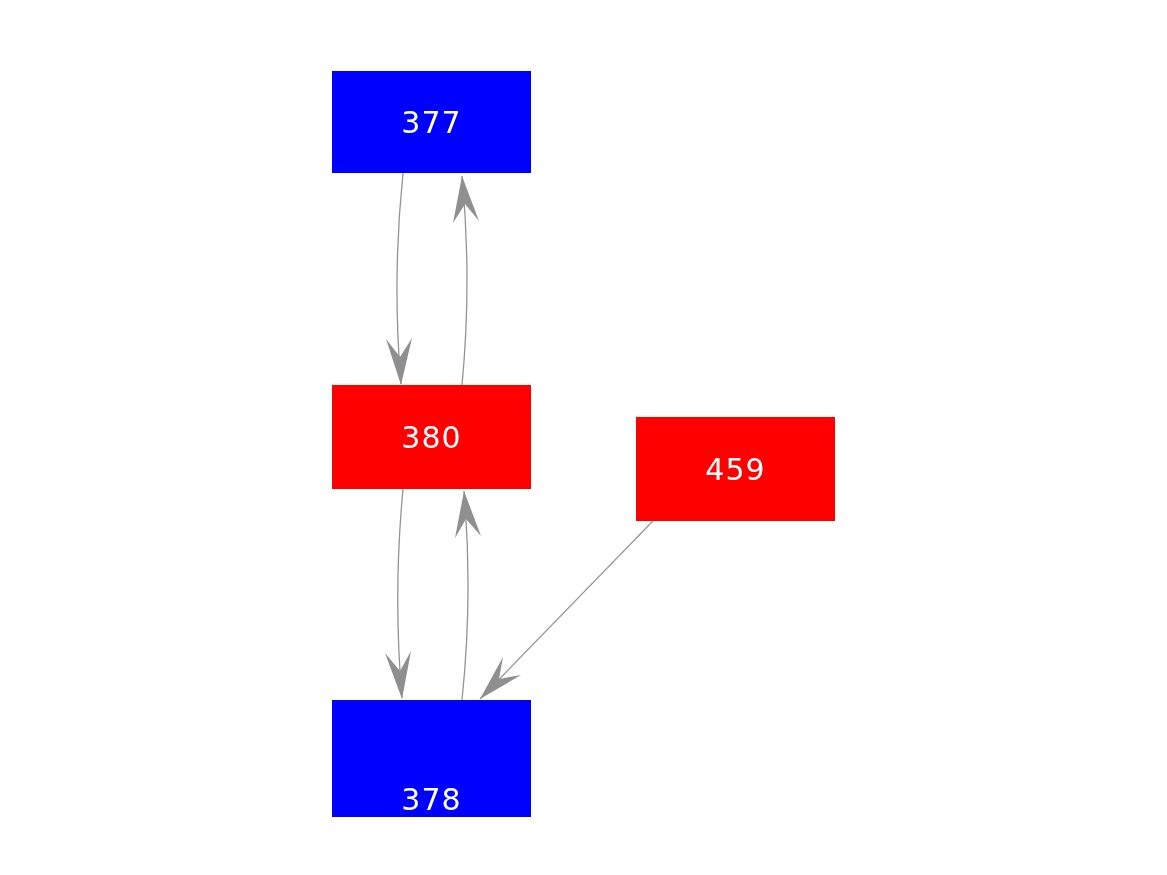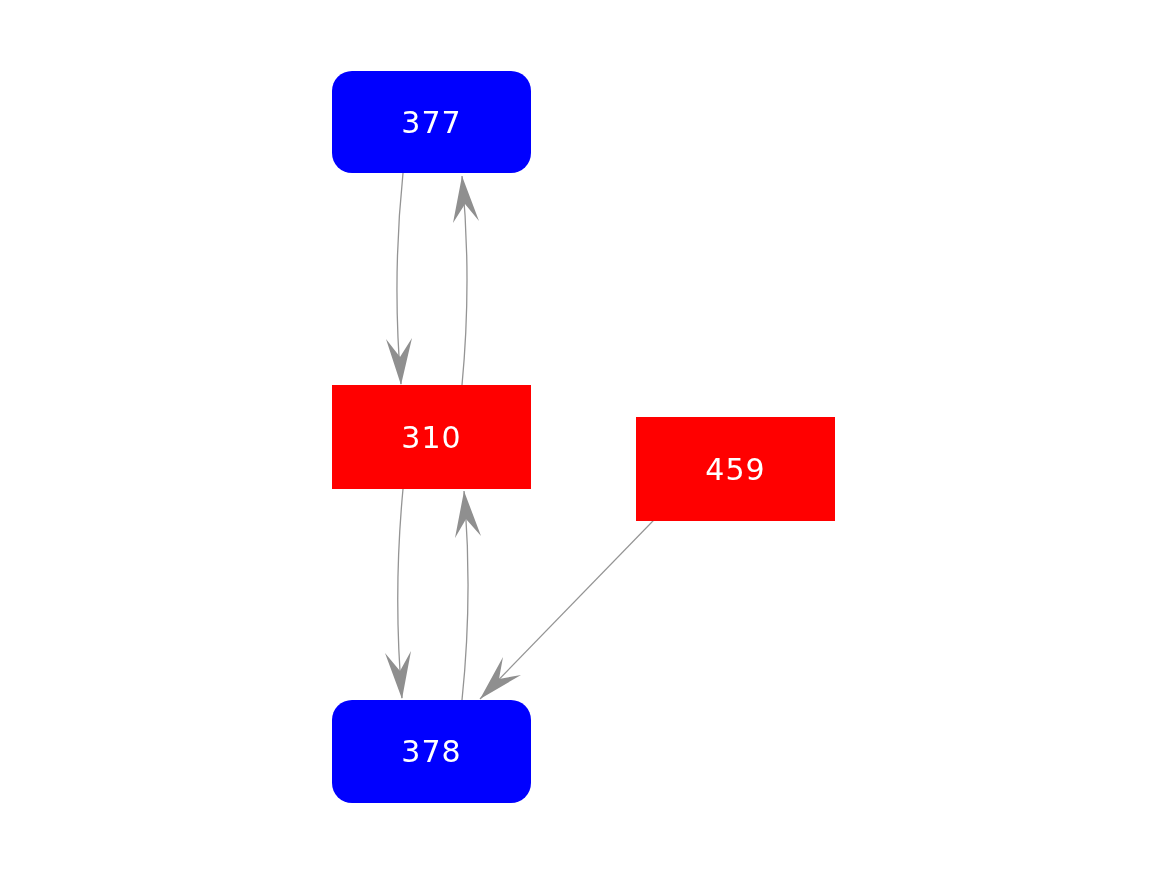--- a/index.html
+++ b/index.html
@@ -33,26 +33,26 @@
   }
   .node {
     position: absolute;
     display: flex;
     align-items: center;
     justify-content: center;
     color: #ffffff;
     font-size: 30px;
     letter-spacing: 1px;
   }
-  .node-blue { background: #0000ff; border-radius: 20px; }
+  .node-blue { background: #0000ff; }
   .node-red  { background: #ff0000; }
   .node-377 { left: 332px; top: 71px;  width: 199px; height: 102px; }
   .node-460 { left: 332px; top: 385px; width: 199px; height: 104px; }
   .node-459 { left: 636px; top: 385px; width: 199px; height: 104px; margin-top: 32px; }
-  .node-378 { left: 332px; top: 700px; width: 199px; height: 103px; }
+  .node-378 { left: 332px; top: 700px; width: 199px; height: 117px; align-items: flex-end; }
 </style>
 </head>
 <body>
 
 <div class="canvas">
 
   <svg class="edges-layer" viewBox="0 0 1167 875" xmlns="http://www.w3.org/2000/svg">
 
     <g>
       <path class="edge-line" d="M 403 173 Q 392 280 401 384"></path>
@@ -78,21 +78,21 @@
       <path class="edge-line" d="M 684 489 L 480 699"></path>
       <polygon class="arrow-head" points="480,699 503,657 499,679 521,675"></polygon>
     </g>
   </svg>
 
   <div class="node node-blue node-377">
     <span>377</span>
   </div>
 
   <div class="node node-red node-460">
-    <span>310</span>
+    <span>380</span>
   </div>
 
   <div class="node node-red node-459">
     <span>459</span>
   </div>
 
   <div class="node node-blue node-378">
     <span>378</span>
   </div>
 

